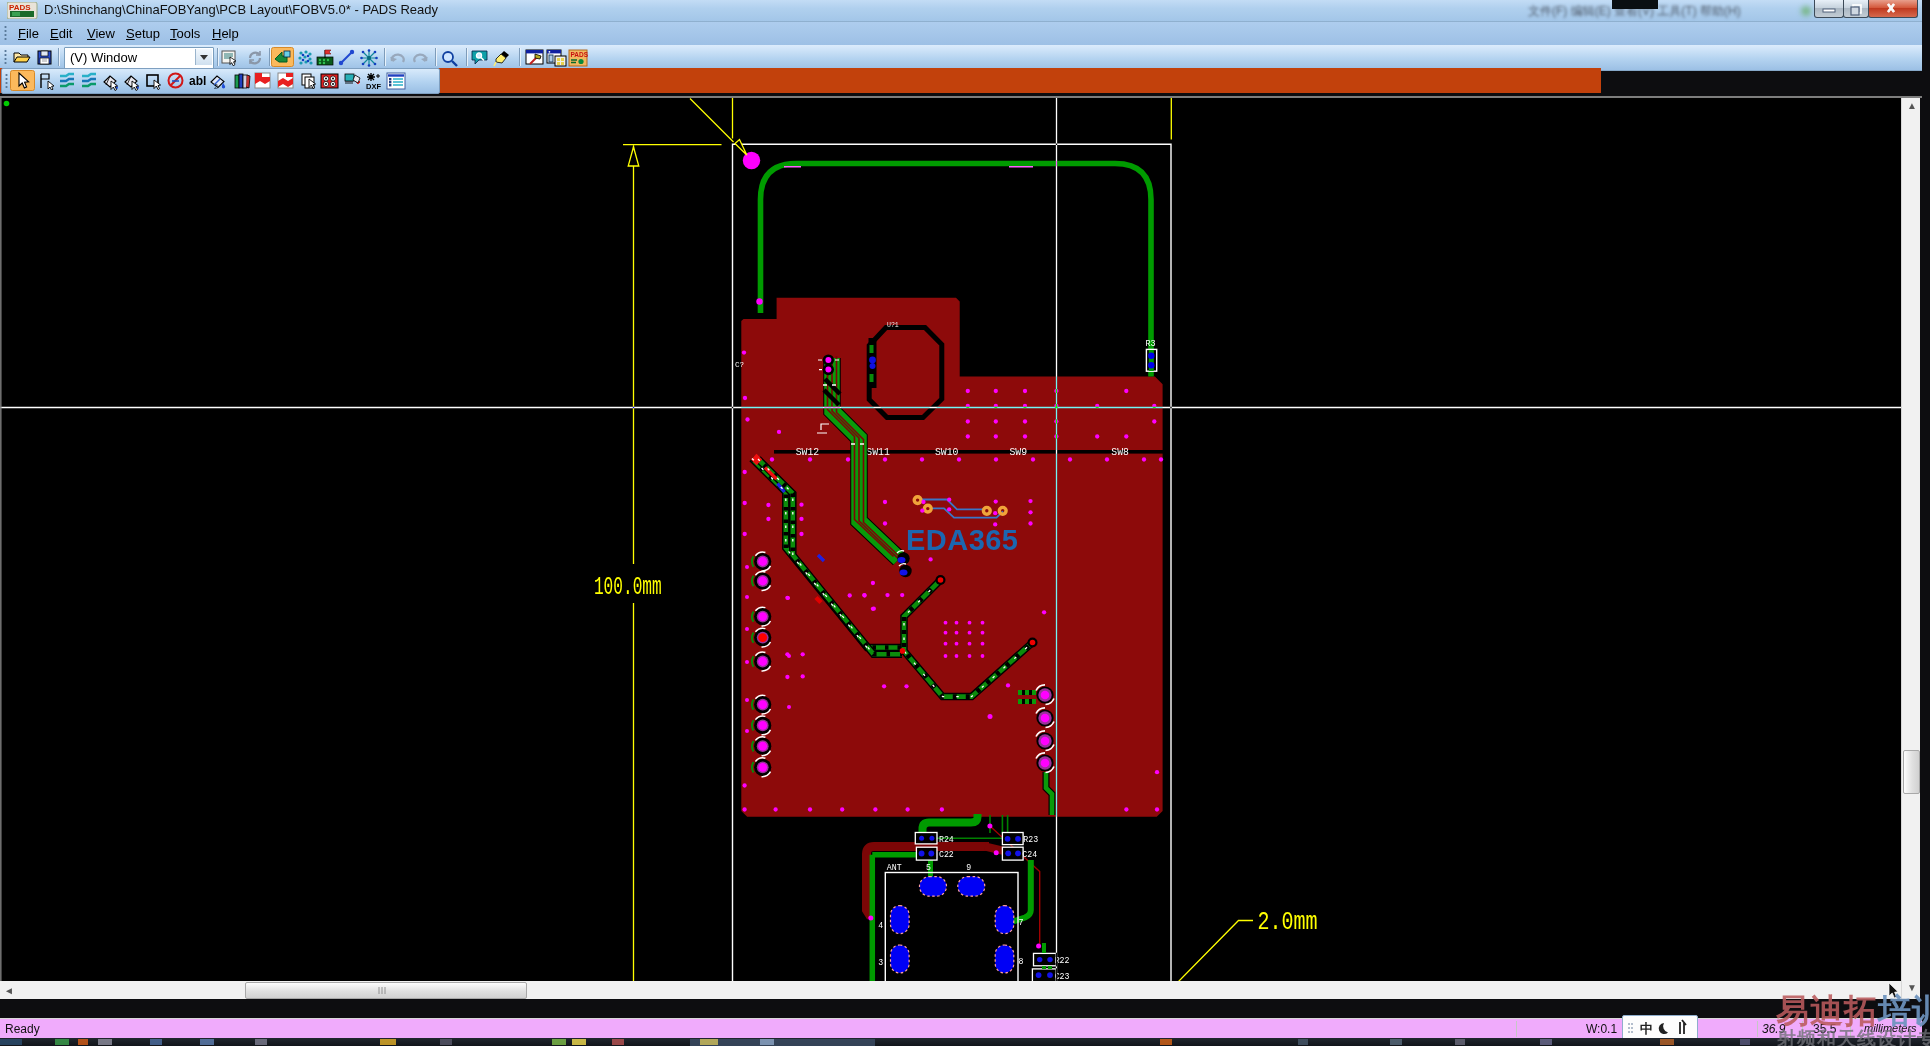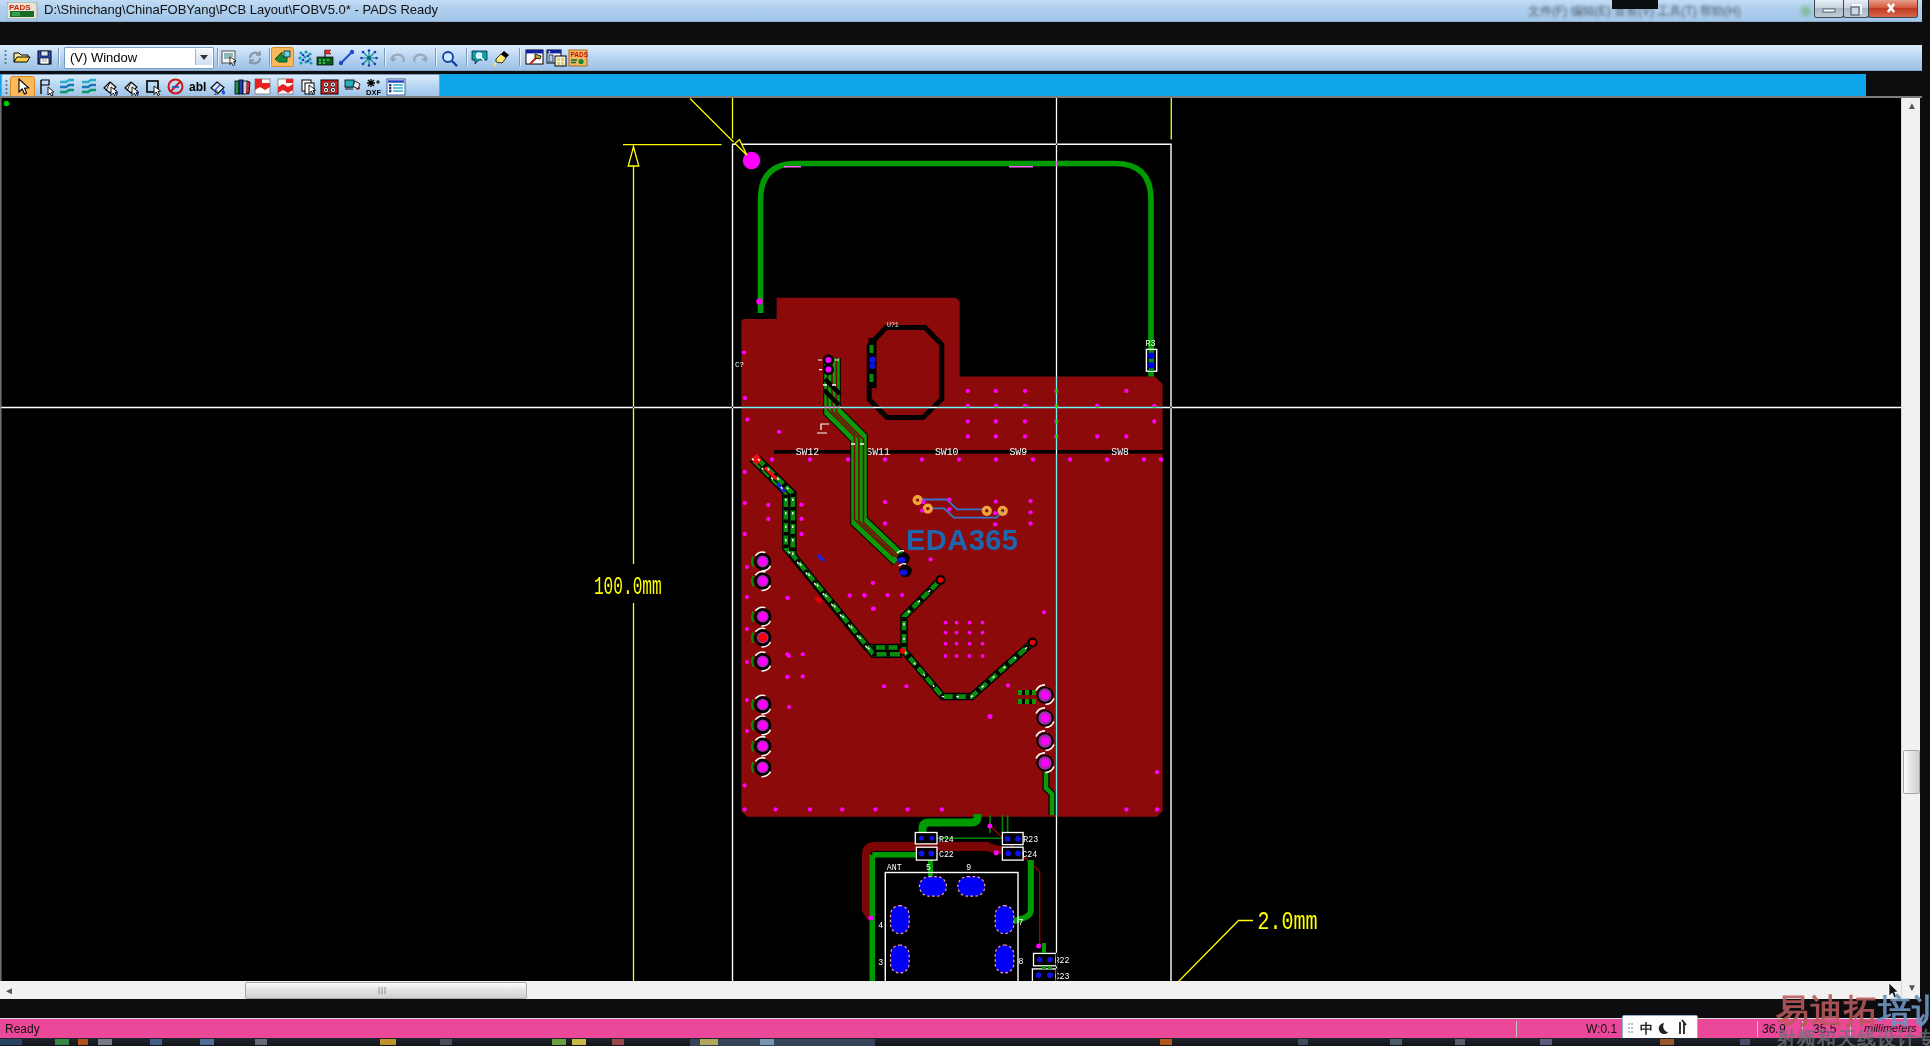--- a/index.html
+++ b/index.html
@@ -13,21 +13,21 @@
 .wbtn{position:absolute;top:0;height:17px;border:1px solid #3c4a58;border-top:none;}
 #btnmin{left:1814px;width:28px;border-radius:0 0 3px 3px;background:linear-gradient(#e8f0f8,#c7d3de 45%,#abb8c4 50%,#c3ccd4);}
 #btnmax{left:1843px;width:24px;border-radius:0 0 3px 3px;background:linear-gradient(#e8f0f8,#c7d3de 45%,#abb8c4 50%,#c3ccd4);}
 #btnclose{left:1868px;width:48px;border-radius:0 0 3px 3px;background:linear-gradient(#e89f8c,#d4593c 45%,#c03a20 50%,#d6694e);}
 .wbtn svg{position:absolute;left:0;top:0;}
 
 #menubar{position:absolute;left:0;top:22px;width:1922px;height:23px;background:linear-gradient(#aecdee,#9dc0e5);}
 #menubar span{position:absolute;top:4px;font-size:13px;color:#000;}
 
 #tb1{position:absolute;left:0;top:45px;width:1922px;height:25px;background:linear-gradient(#dcecfc,#b4d3f0 55%,#9cc0e5);border-bottom:1px solid #86a8c9;}
-#tb2{position:absolute;left:0;top:74px;width:1866px;height:25px;background:#0ea5e9;}
+#tb2{position:absolute;left:0;top:68px;width:1601px;height:25px;background:#c2410c;}
 #tb2panel{position:absolute;left:1px;top:0px;width:437px;height:24px;background:linear-gradient(#d8eafb,#b2d2f0 55%,#9abfe4);border:1px solid #7e9fc0;border-radius:2px;}
 #grayline{position:absolute;left:0;top:96px;width:1922px;height:2px;background:#7d7d7d;}
 .sep1{position:absolute;top:3px;width:1px;height:18px;background:#7e9cba;box-shadow:1px 0 0 #e8f2fb;}
 .grip{position:absolute;width:3px;top:4px;height:16px;background-image:radial-gradient(circle at 1.5px 2px,#5a7a9a 1px,rgba(0,0,0,0) 1.2px);background-size:3px 4px;}
 
 #combo{position:absolute;left:64px;top:2px;width:148px;height:20px;background:#fff;border:1px solid #7a9ebe;border-radius:1px;}
 #combo .txt{position:absolute;left:5px;top:2px;font-size:13px;color:#000;}
 #combo .dd{position:absolute;right:1px;top:1px;width:16px;height:16px;background:linear-gradient(#f2f8fd,#cfe0ef);border-left:1px solid #9ab4cc;}
 #combo .dd:after{content:"";position:absolute;left:4px;top:6px;border:4px solid transparent;border-top:5px solid #333;}
 
@@ -37,21 +37,21 @@
 #hthumb{position:absolute;left:245px;top:1px;width:280px;height:15px;background:linear-gradient(#fdfdfd,#e0e0e0 55%,#d1d1d1);border:1px solid #a8a8a8;border-radius:2px;}
 #vscroll{position:absolute;left:1901px;top:98px;width:18px;height:901px;background:#f1f1f1;border-left:1px solid #d8d8d8;}
 #vthumb{position:absolute;left:1px;top:652px;width:15px;height:42px;background:linear-gradient(90deg,#fdfdfd,#e0e0e0 55%,#d1d1d1);border:1px solid #a8a8a8;border-radius:2px;}
 .scrarrow{position:absolute;color:#555;font-size:10px;}
 
 #outband{position:absolute;left:0;top:999px;width:1919px;height:19px;background:#a5c7ec;}
 #outtab{position:absolute;left:7px;top:1px;width:130px;height:17px;background:linear-gradient(#fdf6ea,#f7dcae 60%,#f2c983);border:1px solid #d9a95f;border-radius:3px 3px 0 0;}
 #outtab .dot{position:absolute;left:6px;top:3px;width:11px;height:11px;border-radius:50%;background:radial-gradient(circle at 4px 4px,#7fd46a,#3f9e3f);border:1px solid #2e7a2e;}
 #outtab .txt{position:absolute;left:33px;top:1px;font-size:13px;color:#444;}
 
-#statusbar{position:absolute;left:0;top:1018px;width:1922px;height:20px;background:#ec4899;border-top:1px solid #d8d8d8;}
+#statusbar{position:absolute;left:0;top:1018px;width:1922px;height:20px;background:#f0abfc;border-top:1px solid #d8d8d8;}
 #statusbar .cell{position:absolute;top:3px;font-size:12px;color:#111;}
 #statusbar .vsep{position:absolute;top:2px;width:1px;height:16px;background:#c6c6c6;}
 #imebox{position:absolute;left:1622px;top:-4px;width:74px;height:23px;background:#fdfdfd;border:1px solid #8faecd;border-radius:2px;}
 
 #taskbar{position:absolute;left:0;top:1038px;width:1930px;height:8px;background:linear-gradient(#20262e,#11141a);}
 .tico{position:absolute;top:1px;height:6px;opacity:.85;}
 
 #wm1{position:absolute;left:1776px;top:989px;font-size:33px;font-weight:bold;color:rgba(186,90,92,.88);letter-spacing:1px;white-space:nowrap;font-family:"Liberation Sans",sans-serif;}
 #wm1 b{color:rgba(108,146,190,.92);}
 #wm2{position:absolute;left:1777px;top:1026px;font-size:19px;font-weight:bold;color:rgba(110,112,118,.78);letter-spacing:1px;white-space:nowrap;}
@@ -81,20 +81,29 @@
           <rect x="9" y="5" width="8" height="8" fill="none" stroke="#fff" stroke-width="1.6"></rect>
           <rect x="7" y="7" width="8" height="8" fill="#cfd8e2" stroke="#50607a" stroke-width="1.2"></rect>
         </svg>
       </div>
  <div id="btnclose" class="wbtn">
         <svg width="48" height="17">
           <path d="M19 4 L25 12 M25 4 L19 12" stroke="#fff" stroke-width="2.6"></path>
           <path d="M19 4 L25 12 M25 4 L19 12" stroke="#f8f8f8" stroke-width="1.6"></path>
         </svg>
       </div>
+</div>
+<div id="menubar">
+ <div class="grip" style="left:4px;top:3px;"></div>
+ <span style="left:18px;"><u>F</u>ile</span>
+ <span style="left:50px;"><u>E</u>dit</span>
+ <span style="left:87px;"><u>V</u>iew</span>
+ <span style="left:126px;"><u>S</u>etup</span>
+ <span style="left:170px;"><u>T</u>ools</span>
+ <span style="left:212px;"><u>H</u>elp</span>
 </div>
 <div id="tb1">
  <div class="grip" style="left:4px;"></div>
  <div class="sep1" style="left:58px;"></div>
  <div id="combo">
         <span class="txt">(V) Window</span>
         <span class="dd"></span>
       </div>
  <div class="sep1" style="left:217px;"></div>
  <div class="sep1" style="left:269px;"></div>

